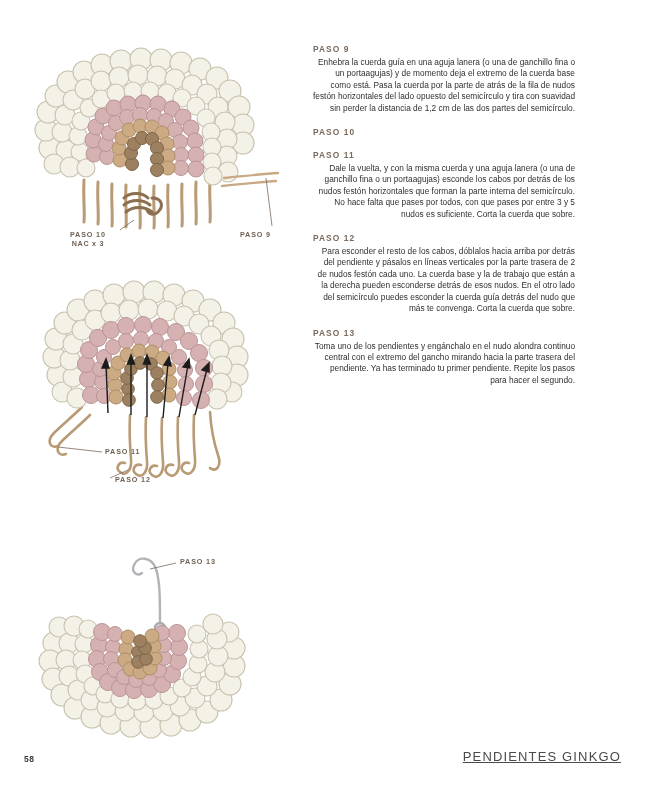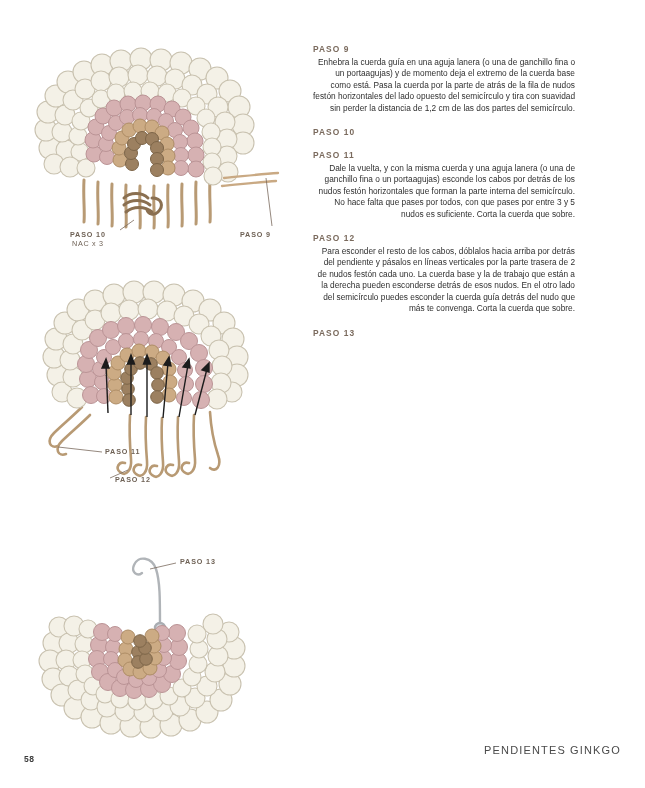--- a/index.html
+++ b/index.html
@@ -49,45 +49,46 @@
     left: 24px;
     bottom: 24px;
     font-size: 8.5px;
     font-weight: bold;
     color: #3a3a3a;
     letter-spacing: .5px;
   }
   .footer-title {
     position: absolute;
     right: 24px;
-    bottom: 32px;
-    font-size: 11px;
+    bottom: 24px;
+    font-size: 13px;
     letter-spacing: 1.15px;
     color: #4a4a4a;
+    text-decoration: underline;
   }
 
   
   .figure {
     position: absolute;
   }
   #fig1 { left: 10px; top: 30px; width: 300px; height: 230px; }
   #fig2 { left: 10px; top: 265px; width: 300px; height: 240px; }
   #fig3 { left: 10px; top: 525px; width: 300px; height: 235px; }
 
   .fig-caption {
     position: absolute;
     font-size: 7.2px;
     letter-spacing: .85px;
     font-weight: bold;
     color: #6f6256;
     white-space: nowrap;
   }
   .fig-caption .sub {
     display: block;
-    font-weight: normal;
+    font-weight: bold;
     letter-spacing: .7px;
   }
 
   
   .cap-p10 { left: 60px; top: 200px; text-align: center; }
   .cap-p9  { left: 230px; top: 200px; }
   
   .cap-p11 { left: 95px; top: 182px; }
   .cap-p12 { left: 105px; top: 210px; }
   
@@ -557,20 +558,21 @@
       <div class="step-body">Dale la vuelta, y con la misma cuerda y una aguja lanera (o una de ganchillo fina o un portaagujas) esconde los cabos por detrás de los nudos festón horizontales que forman la parte interna del semicírculo. No hace falta que pases por todos, con que pases por entre 3 y 5 nudos es suficiente. Corta la cuerda que sobre.</div>
     </div>
 
     <div class="step-block">
       <div class="step-title">PASO 12</div>
       <div class="step-body">Para esconder el resto de los cabos, dóblalos hacia arriba por detrás del pendiente y pásalos en líneas verticales por la parte trasera de 2 de nudos festón cada uno. La cuerda base y la de trabajo que están a la derecha pueden esconderse detrás de esos nudos. En el otro lado del semicírculo puedes esconder la cuerda guía detrás del nudo que más te convenga. Corta la cuerda que sobre.</div>
     </div>
 
     <div class="step-block">
       <div class="step-title">PASO 13</div>
+      <div class="step-body">Toma uno de los pendientes y engánchalo en el nudo alondra continuo central con el extremo del gancho mirando hacia la parte trasera del pendiente. Ya has terminado tu primer pendiente. Repite los pasos para hacer el segundo.</div>
     </div>
 
   </div>
 
   <div class="page-number">58</div>
   <div class="footer-title">PENDIENTES GINKGO</div>
 
 </div>
 
 </body></html>

